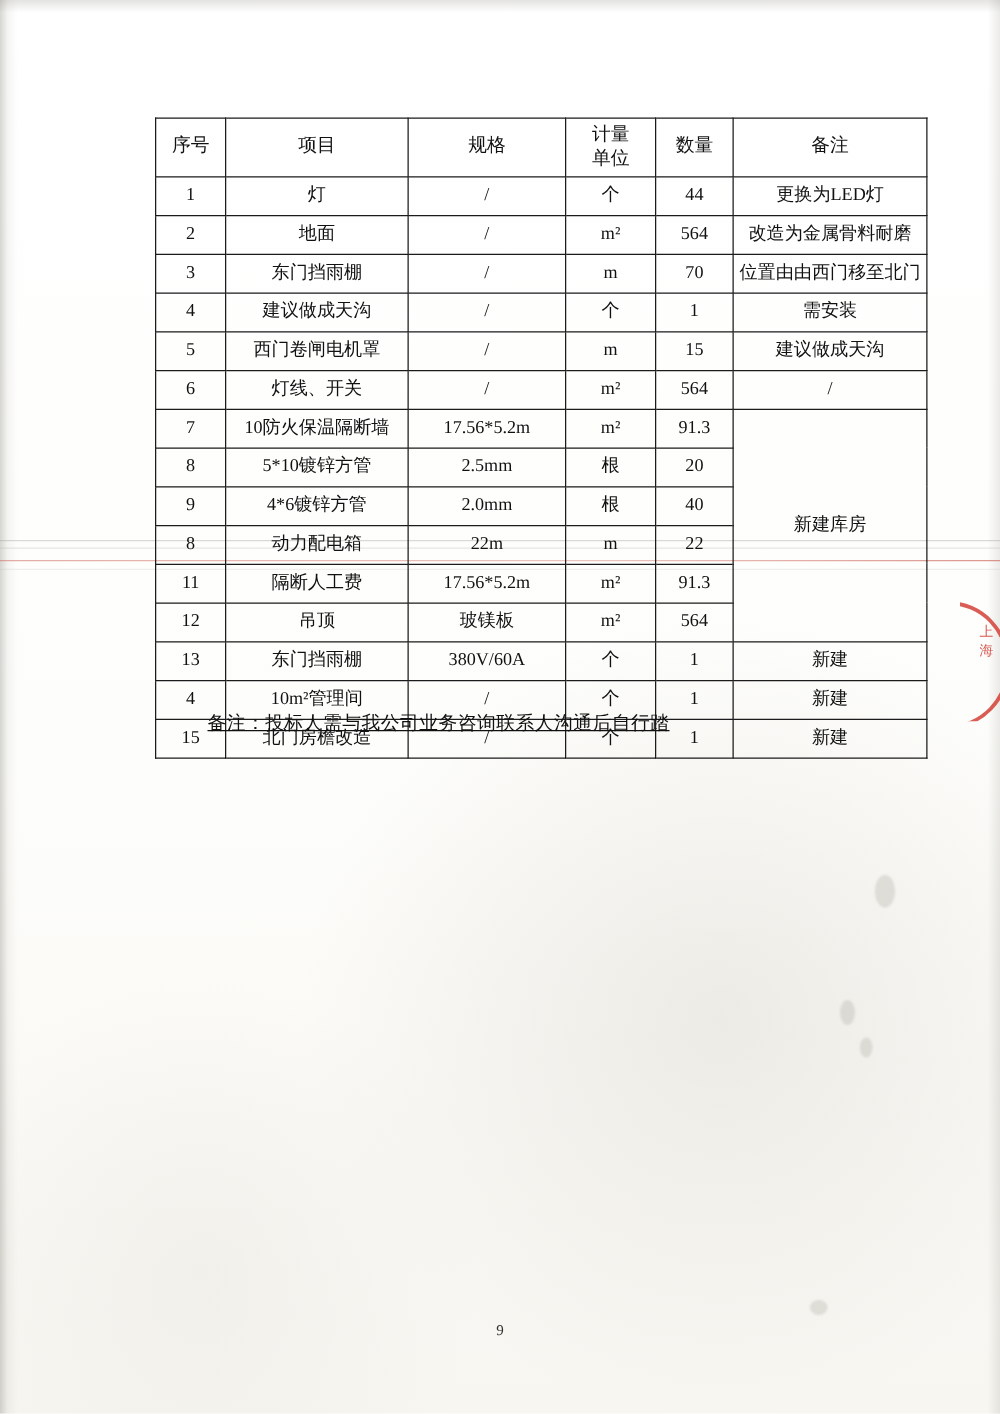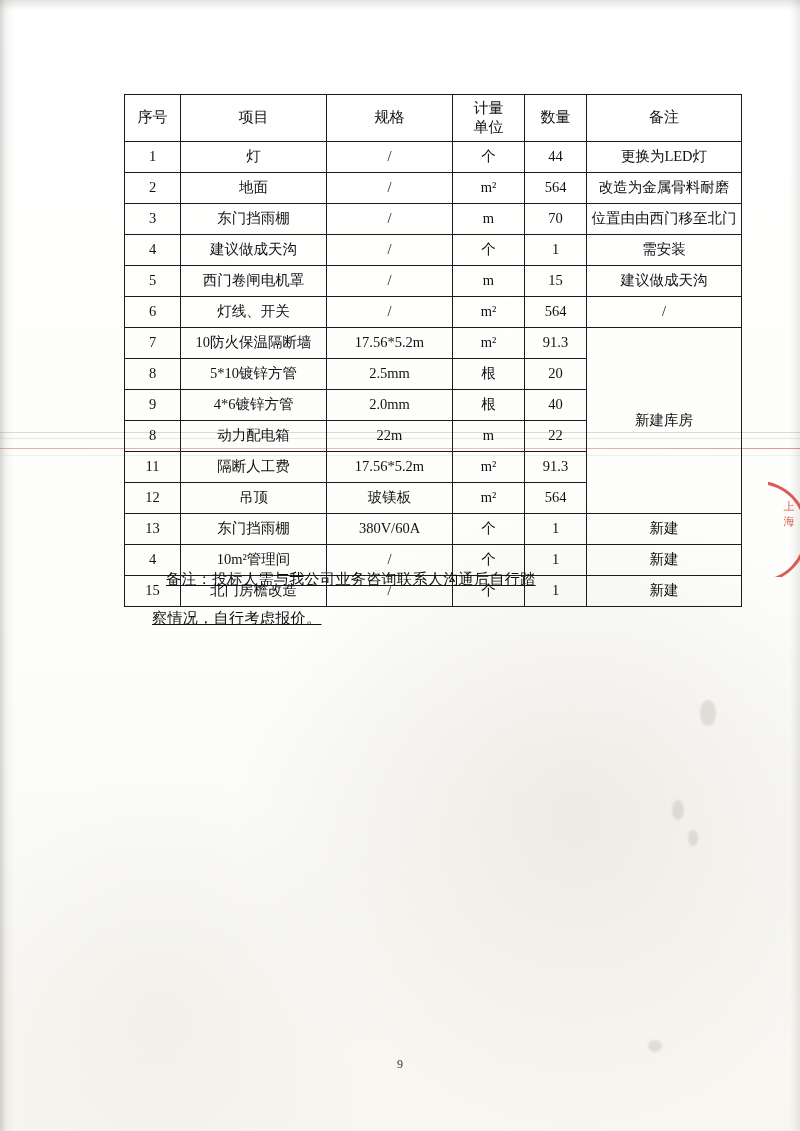--- a/index.html
+++ b/index.html
@@ -330,17 +330,16 @@
           <td>个</td>
           <td>1</td>
           <td>新建</td>
         </tr>
       </tbody>
     </table>
   </div>
 
   <div class="notes">
     <p class="l1">备注：投标人需与我公司业务咨询联系人沟通后自行踏</p>
-    <p class="l3">察情况，自行考虑报价。</p>
   </div>
 
   <div class="page-number">9</div>
 </div>
 
 </body></html>

